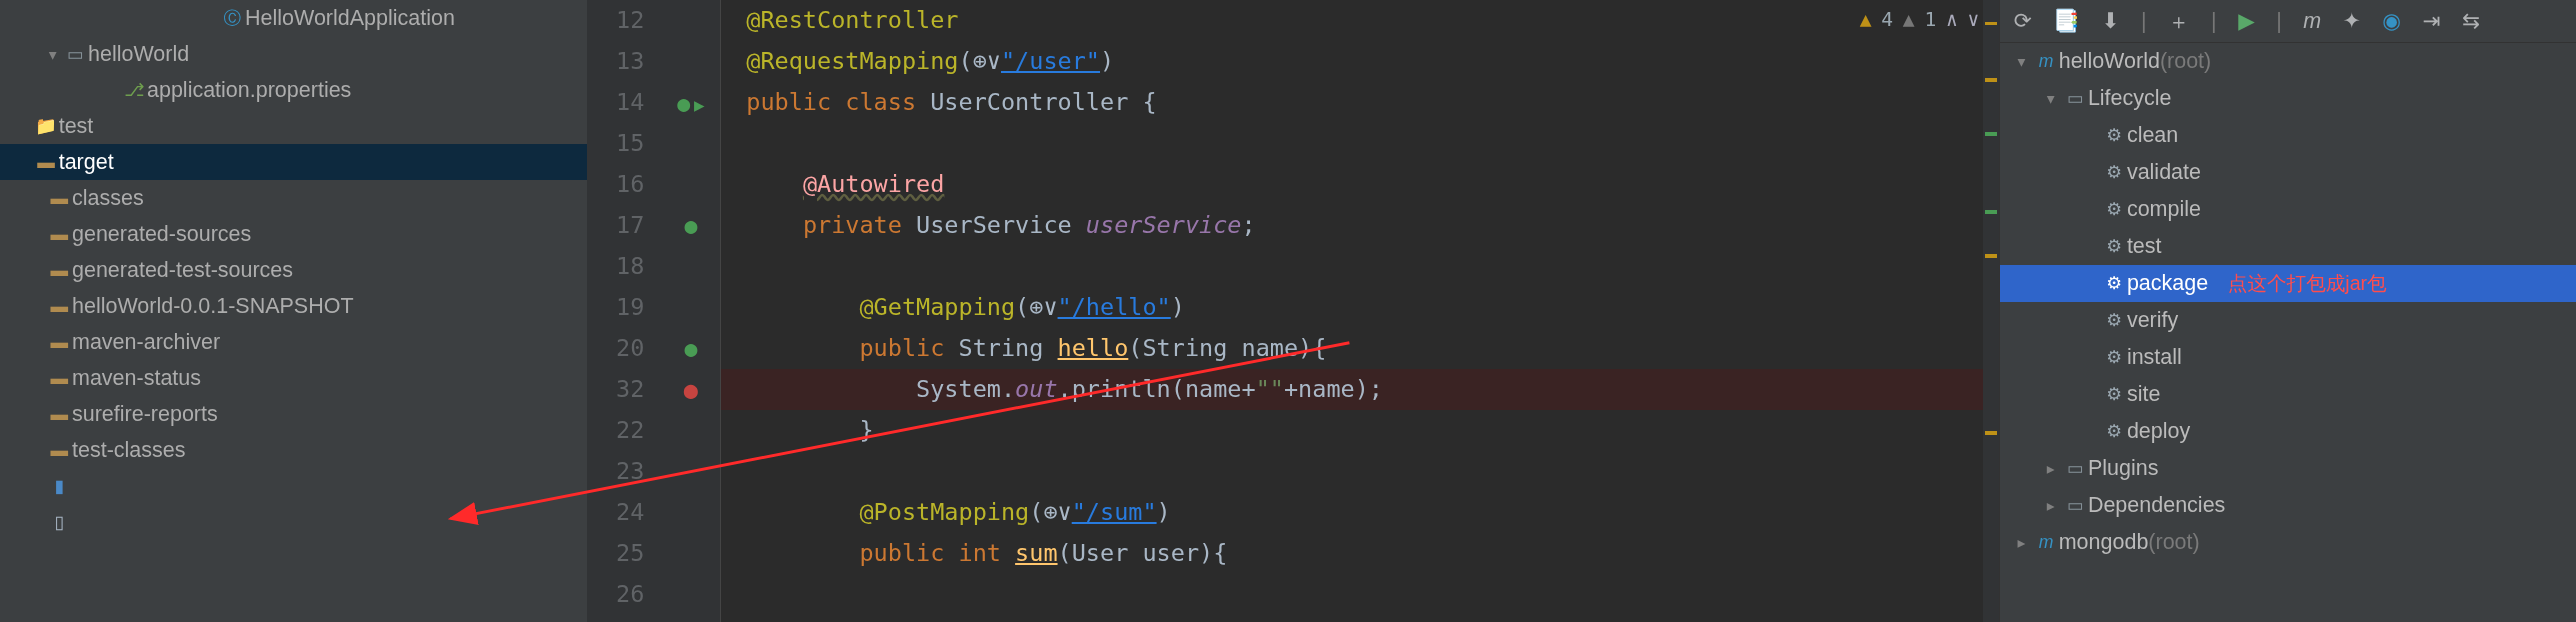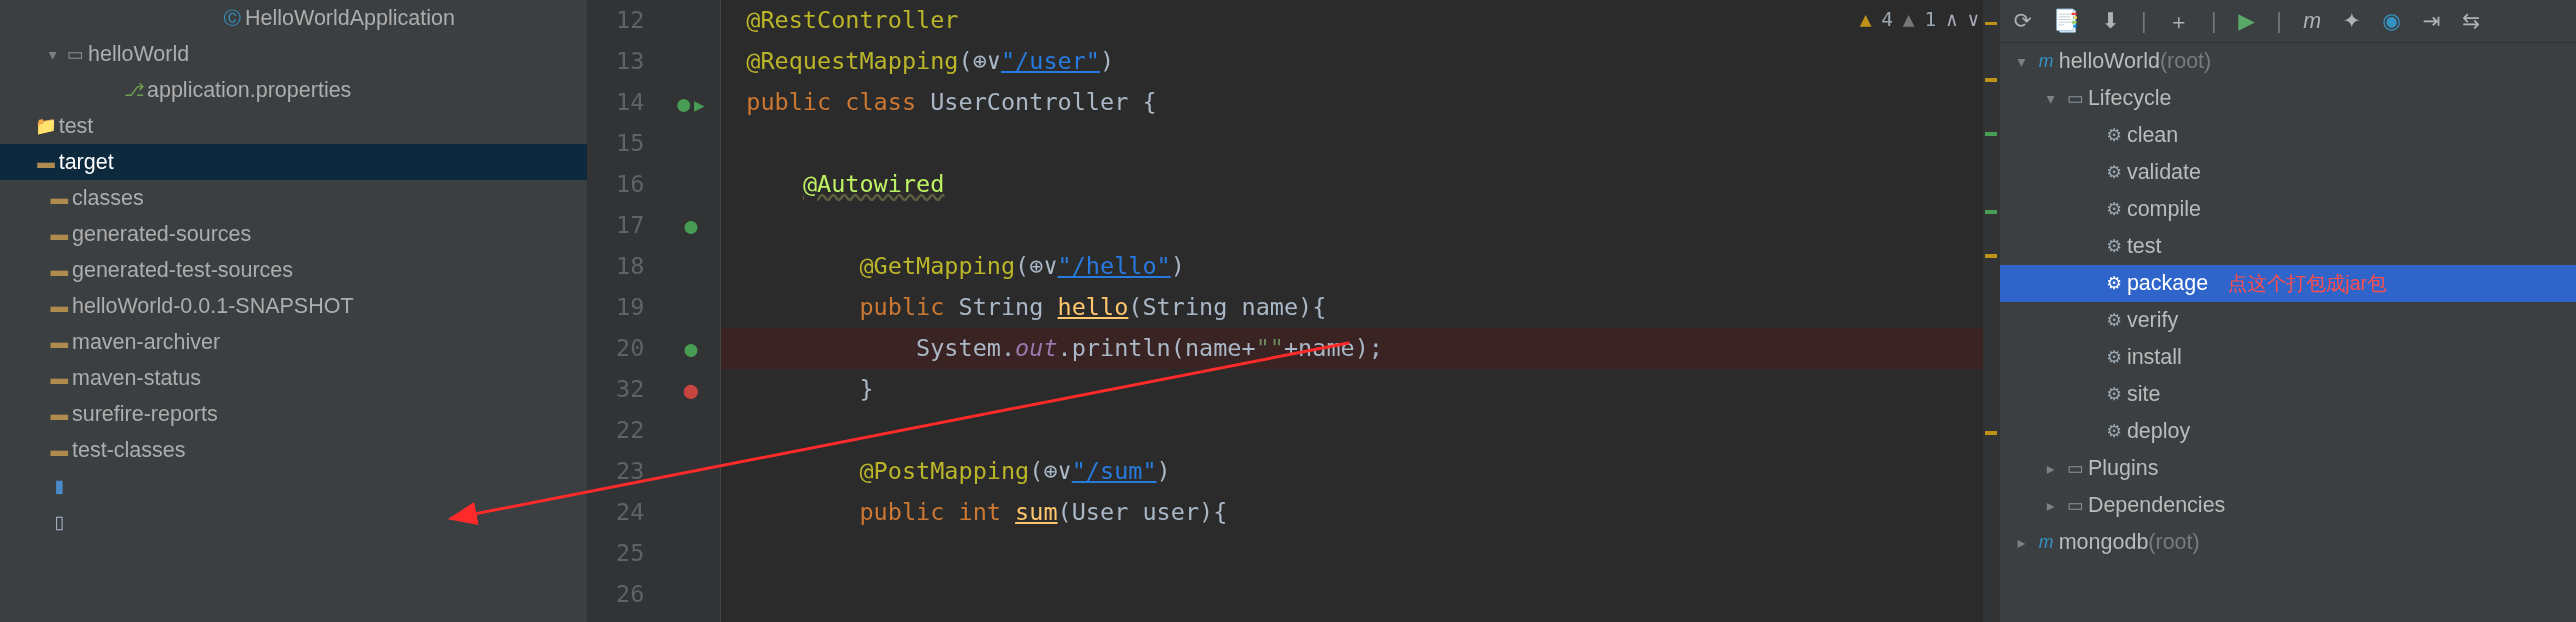--- a/index.html
+++ b/index.html
@@ -62,21 +62,21 @@
   .code .cl { height:41px; line-height:41px; white-space:pre; padding-left: 25.4px;}
   .hl-line { background: #3a2323; }
   .tok-kw { color: #cc7832; }
   .tok-ann { color: #bbb529; }
   .tok-str { color: #6a8759; }
   .tok-strlink { color:#287bde; text-decoration: underline;}
   .tok-field { color:#9876aa; font-style:italic;}
   .tok-static { color:#9876aa; font-style:italic;}
   .tok-method { color:#ffc66d;text-decoration:underline; }
   .tok-sym { color:#a9b7c6; }
-  .tok-auto { color:#bef264; text-decoration: underline wavy #5f5f40;}
+  .tok-auto { color:#fca5a5; text-decoration: underline wavy #5f5f40;}
   .editor .insp { position:absolute; top:7.8px; right:19.6px; display:flex; align-items:center; gap:9.8px; color:#9aa7b0; font-size:19.6px;}
   .editor .insp .warn1 { color:#be9117; }
   .editor .insp .warn2 { color:#777; }
   .editor .insp .arr { color:#aab; }
   .editor .stripe { position:absolute; right:0; top:0; bottom:0; width:15.7px; background:#313335;}
   .editor .stripe .s { position:absolute; right:2px; width:11.7px; height:3.9px; }
   .s-y { background:#be9117;}
   .s-g { background:#499c54;}
   .arrow-ann { position:absolute; pointer-events:none; }
   
@@ -219,20 +219,21 @@
       <div class="mk"></div>
       <div class="mk"></div>
       <div class="mk"></div>
     </div>
   <div class="code" id="code">
       <div class="cl"><span class="tok-ann">@RestController</span></div>
       <div class="cl"><span class="tok-ann">@RequestMapping</span>(<span class="tok-sym">⊕∨</span><span class="tok-strlink">"/user"</span>)</div>
       <div class="cl"><span class="tok-kw">public class </span><span class="tok-sym">UserController {</span></div>
       <div class="cl"></div>
       <div class="cl">    <span class="tok-auto">@Autowired</span></div>
+      <div class="cl">    <span class="tok-kw">private </span><span class="tok-sym">UserService </span><span class="tok-field">userService</span><span class="tok-sym">;</span></div>
       <div class="cl"></div>
       <div class="cl">        <span class="tok-ann">@GetMapping</span>(<span class="tok-sym">⊕∨</span><span class="tok-strlink">"/hello"</span>)</div>
       <div class="cl">        <span class="tok-kw">public </span><span class="tok-sym">String </span><span class="tok-method">hello</span><span class="tok-sym">(String name){</span></div>
       <div class="cl hl-line">            <span class="tok-sym">System.</span><span class="tok-static">out</span><span class="tok-sym">.println(name+</span><span class="tok-str">""</span><span class="tok-sym">+name);</span></div>
       <div class="cl">        <span class="tok-sym">}</span></div>
       <div class="cl"></div>
       <div class="cl">        <span class="tok-ann">@PostMapping</span>(<span class="tok-sym">⊕∨</span><span class="tok-strlink">"/sum"</span>)</div>
       <div class="cl">        <span class="tok-kw">public int </span><span class="tok-method">sum</span><span class="tok-sym">(User user){</span></div>
     </div>
 

